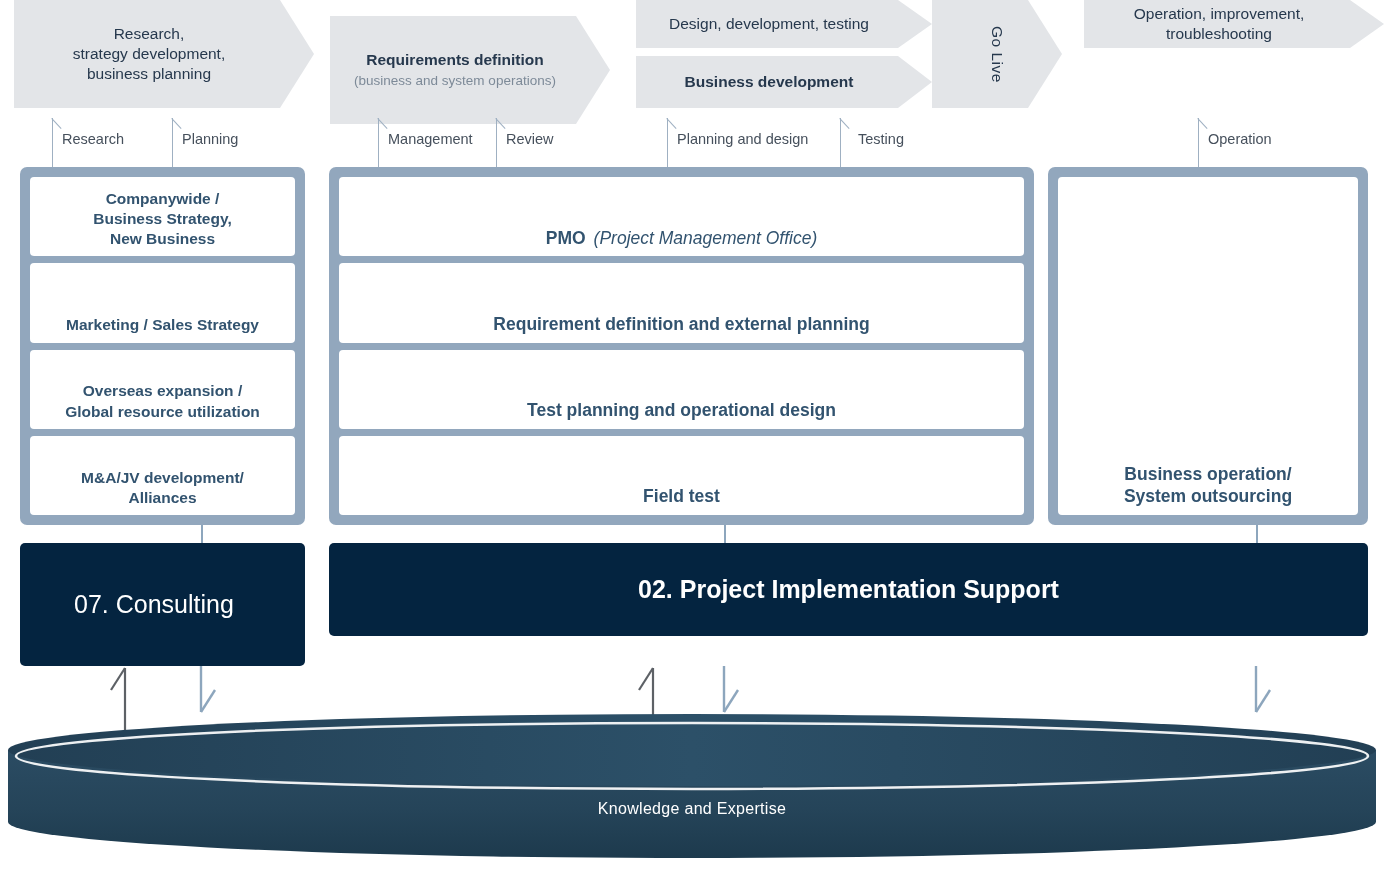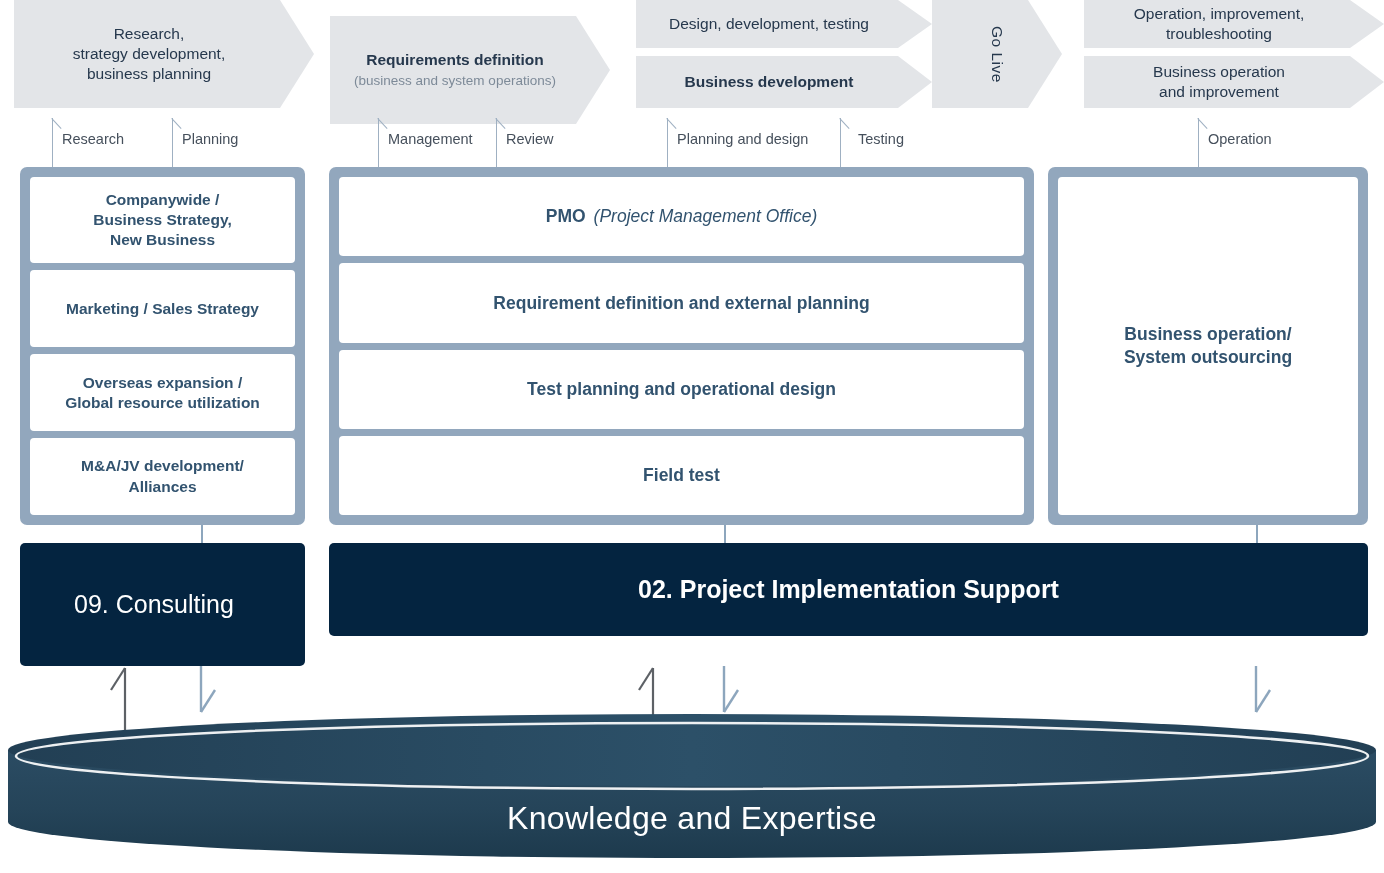--- a/index.html
+++ b/index.html
@@ -60,29 +60,29 @@
     background:#92a7bd;
     border-radius:7px;
     box-sizing:border-box;
     padding:10px;
     display:flex;flex-direction:column;
     gap:7px;
   }
   .card{
     background:#ffffff;
     border-radius:4px;
-    display:flex;align-items:center;justify-content:center;
+    display:flex;align-items:flex-end;justify-content:center;
     text-align:center;
     color:#32536f;
     font-weight:bold;
     font-size:15.5px;
     line-height:1.3;
     flex:1;
     box-sizing:border-box;
-    padding:13px 8px;
+    padding:7px 8px;
   }
   .card.big{font-size:17.5px;}
   .card .reg{font-weight:normal;font-style:italic;}
 
   
   .darkbar{
     position:absolute;
     background:#042440;
     border-radius:5px;
     color:#ffffff;
@@ -96,21 +96,21 @@
   
   .vline{position:absolute;width:2px;background:#8da6bd;}
 
   
   #cyl{position:absolute;}
   #cyllabel{
     position:absolute;
     width:100%;
     text-align:center;
     color:#ffffff;
-    font-size:32px;
+    font-size:16px;
     letter-spacing:.3px;
   }
 </style>
 </head>
 <body>
 
 <div id="stage">
 
   <div class="arrow head" style="left:14px;top:0px;width:300px;height:108px;">
     <div class="ttl" style="white-space:pre-line;">Research,
@@ -133,24 +133,20 @@
 
   <div class="arrow golive" style="left:932px;top:0px;width:130px;height:108px;">
     <div class="ttl">Go Live</div>
   </div>
 
   <div class="arrow head" style="left:1084px;top:0px;width:300px;height:48px;">
     <div class="ttl" style="white-space:pre-line;">Operation, improvement,
 troubleshooting</div>
   </div>
 
-  <div class="arrow head" style="left:1084px;top:56px;width:300px;height:52px;">
-    <div class="ttl" style="white-space:pre-line;">Business operation
-and improvement</div>
-  </div>
 
   <div class="tick" style="left:52px;top:118px;height:50px;"></div>
   <div class="tickflag" style="left:52px;top:118px;"></div>
   <div class="ticklabel" style="left:62px;top:131px;">Research</div>
 
   <div class="tick" style="left:172px;top:118px;height:50px;"></div>
   <div class="tickflag" style="left:172px;top:118px;"></div>
   <div class="ticklabel" style="left:182px;top:131px;">Planning</div>
 
   <div class="tick" style="left:378px;top:118px;height:50px;"></div>
@@ -215,21 +211,21 @@
     </div>
   </div>
 
   <div class="vline" style="left:201px;top:525px;height:18px;"></div>
   <div class="vline" style="left:724px;top:525px;height:18px;"></div>
   <div class="vline" style="left:1256px;top:525px;height:18px;"></div>
 
   <div class="vline" style="left:201px;top:168px;height:357px;opacity:.0;"></div>
 
   <div class="darkbar b1" style="left:20px;top:543px;width:285px;height:123px;">
-    <div class="lbl">09. Consulting</div>
+    <div class="lbl">07. Consulting</div>
   </div>
 
   <div class="darkbar b2" style="left:329px;top:543px;width:1039px;height:93px;">
     <div class="lbl">02. Project Implementation Support</div>
   </div>
 
   <svg width="1384" height="873" style="position:absolute;left:0;top:0;pointer-events:none;">
 
     <g stroke="#5d6166" stroke-width="2.2" fill="none">
       <path d="M125,735 L125,668"></path>

